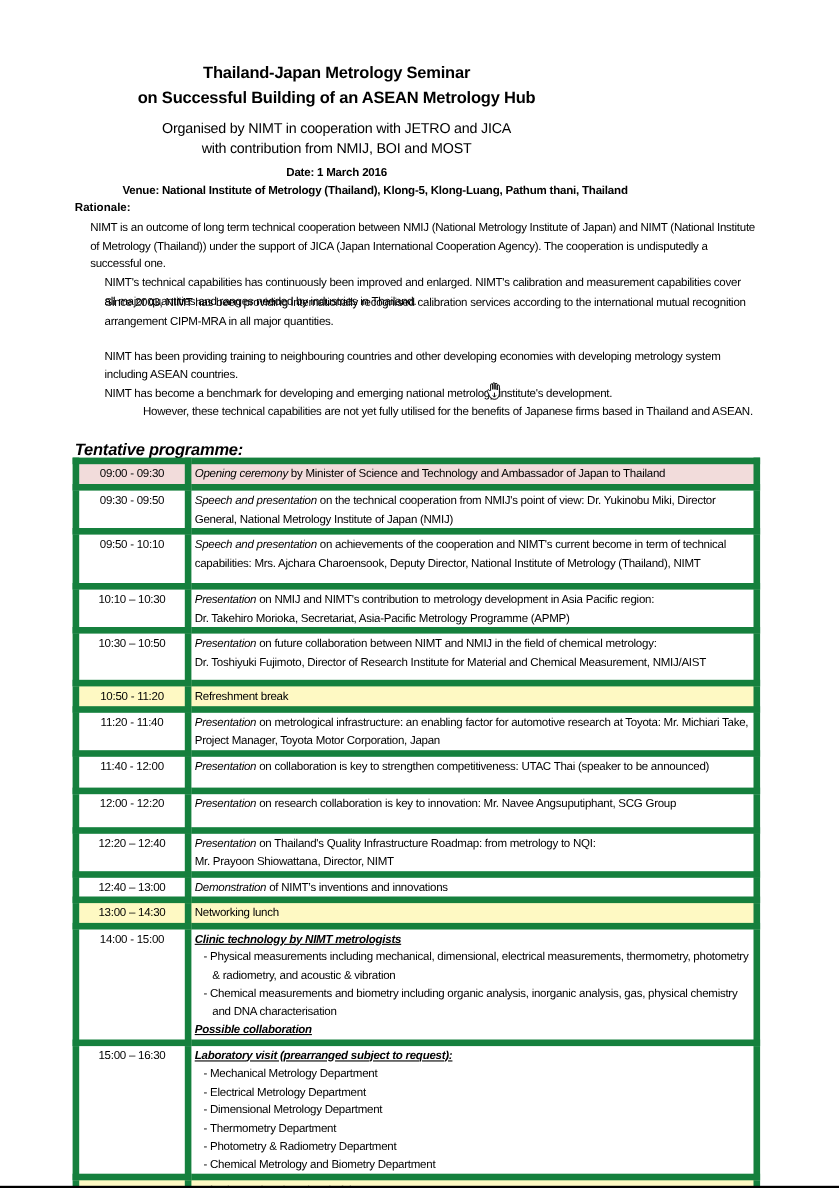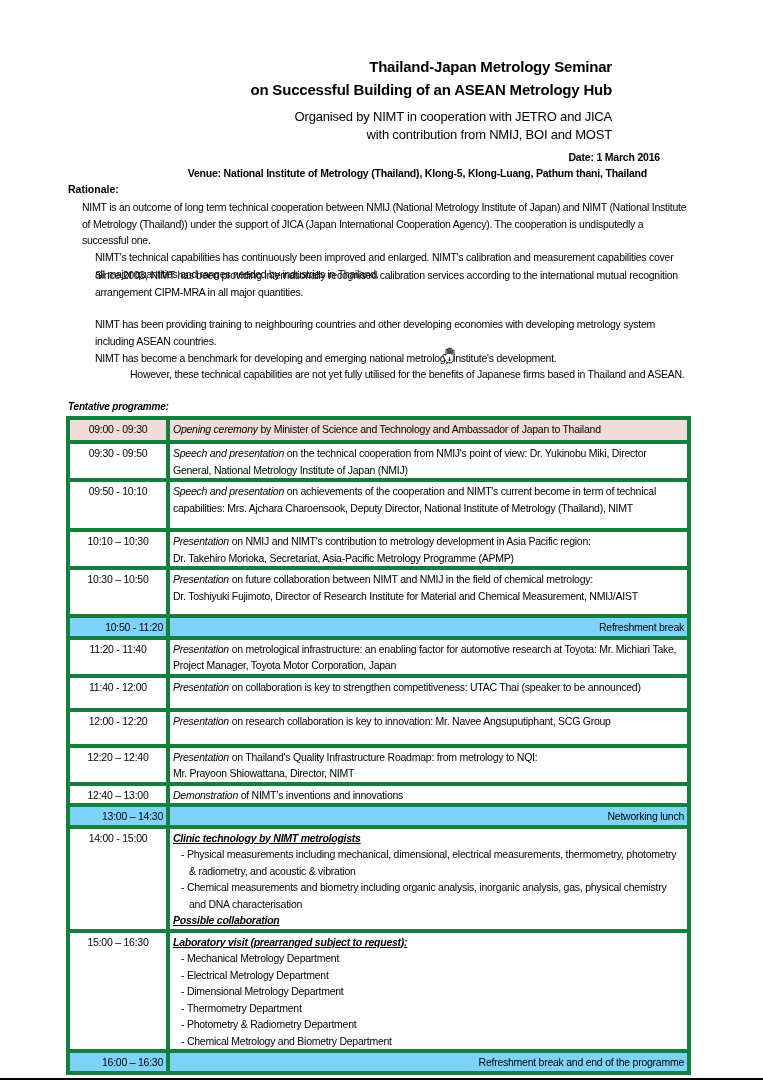--- a/index.html
+++ b/index.html
@@ -2,58 +2,58 @@
 <html><head>
 <meta charset="utf-8">
 <style>
   html, body { margin: 0; padding: 0; background: #ffffff; }
   body {
     width: 763px; height: 1080px; position: relative; overflow: hidden;
     font-family: "Liberation Sans", "DejaVu Sans", sans-serif;
     color: #000;
   }
   .page { position: absolute; left: 0; top: 0; width: 763px; height: 1080px; }
-  .center { position: absolute; left: 0; width: 612px; text-align: right; }
+  .center { position: absolute; left: 0; width: 612px; text-align: center; }
   .title { font-weight: bold; font-size: 15px; letter-spacing: -0.2px; }
   .subtitle { font-size: 13px; letter-spacing: -0.2px; }
   .meta { font-weight: bold; font-size: 10.5px; letter-spacing: -0.2px; }
   .rationale-label { position: absolute; left: 68px; top: 183px; font-weight: bold; font-size: 10.5px; }
   .para {
     position: absolute; font-size: 10.5px; line-height: 16.5px; letter-spacing: -0.25px;
   }
-  .prog-label { position: absolute; left: 68px; top: 401px; font-weight: bold; font-style: italic; font-size: 10px; letter-spacing: -0.2px; }
+  .prog-label { position: absolute; left: 68px; top: 401px; font-weight: bold; font-style: italic; font-size: 15px; letter-spacing: -0.2px; }
   table.programme {
     position: absolute; left: 66px; top: 416px; width: 625px;
     border-collapse: collapse; font-size: 10.5px; letter-spacing: -0.25px; table-layout: fixed;
   }
   table.programme td {
-    border: 4px solid #15803d; vertical-align: top; padding: 1px 3px 0 3px; line-height: 16.5px;
+    border: 6px solid #15803d; vertical-align: top; padding: 1px 3px 0 3px; line-height: 16.5px;
   }
   td.time { width: 90px; text-align: center; }
   tr.pink td { background: #f2dcdb; }
-  tr.gray td { background: #7dd3fc; text-align: right; }
+  tr.gray td { background: #fef9c3; }
   .it { font-style: italic; }
   .bi { font-style: italic; font-weight: bold; text-decoration: underline; }
   .bullet { padding-left: 8px; text-indent: -0px; }
   .bullet-hang { padding-left: 16px; text-indent: -8px; }
   .cursor {
     position: absolute; left: 442px; top: 347px; width: 16px; height: 18px;
   }
   .bottom-rule { position: absolute; left: 0; top: 1078px; width: 763px; height: 2px; background: #000; }
 </style>
 </head>
 <body>
 
 <div class="page">
 
   <div class="center title" style="top:58px;">Thailand-Japan Metrology Seminar</div>
   <div class="center subtitle" style="top:109px;">Organised by NIMT in cooperation with JETRO and JICA</div>
   <div class="center title" style="top:81px;">on  Successful Building of an ASEAN Metrology Hub</div>
   <div class="center subtitle" style="top:127px;">with contribution from NMIJ, BOI and MOST</div>
-  <div class="center meta" style="top:151px;padding-left:48px;">Date: 1 March 2016</div>
+  <div class="center meta" style="top:151px;">Date: 1 March 2016</div>
   <div class="center meta" style="top:167px;margin-left:35px;">Venue: National Institute of Metrology (Thailand), Klong-5, Klong-Luang, Pathum thani, Thailand</div>
 
   <div class="rationale-label">Rationale:</div>
 
   <div class="para" style="left:82px; top:199px; width:610px;">NIMT is an outcome of long term technical cooperation between NMIJ (National Metrology Institute of Japan) and NIMT (National Institute of Metrology (Thailand)) under the support of JICA (Japan International Cooperation Agency). The cooperation is undisputedly a successful one.</div>
   <div class="para" style="left:95px; top:249px; width:590px;">NIMT's technical capabilities has continuously been improved and enlarged. NIMT's calibration and measurement capabilities cover all major quantities and ranges needed by industries in Thailand.</div>
   <div class="para" style="left:95px; top:267px; width:590px;">Since 2003, NIMT has been providing internationally recognised calibration services according to the international mutual recognition arrangement CIPM-MRA in all major quantities.</div>
   <div class="para" style="left:95px; top:316px; width:590px;">NIMT has been providing training to neighbouring countries and other developing economies with developing metrology system including ASEAN countries.</div>
   <div class="para" style="left:95px; top:350px; width:600px;">NIMT has become a benchmark for developing and emerging national metrology institute's development.</div>
   <div class="para" style="left:82px; top:366px; width:610px;padding-left:48px;">However, these technical capabilities are not yet fully utilised for the benefits of Japanese firms based in Thailand and ASEAN.</div>

